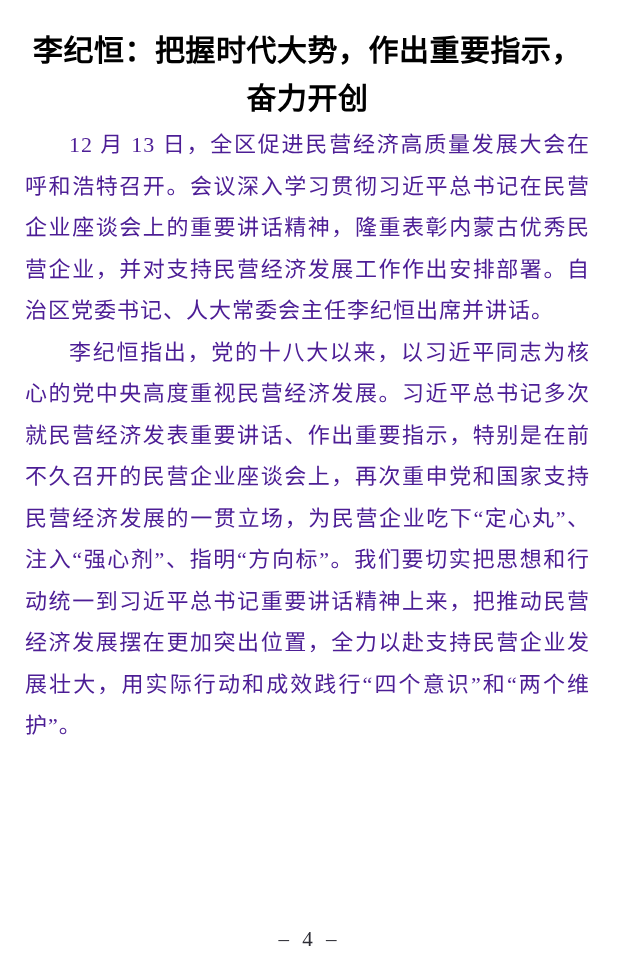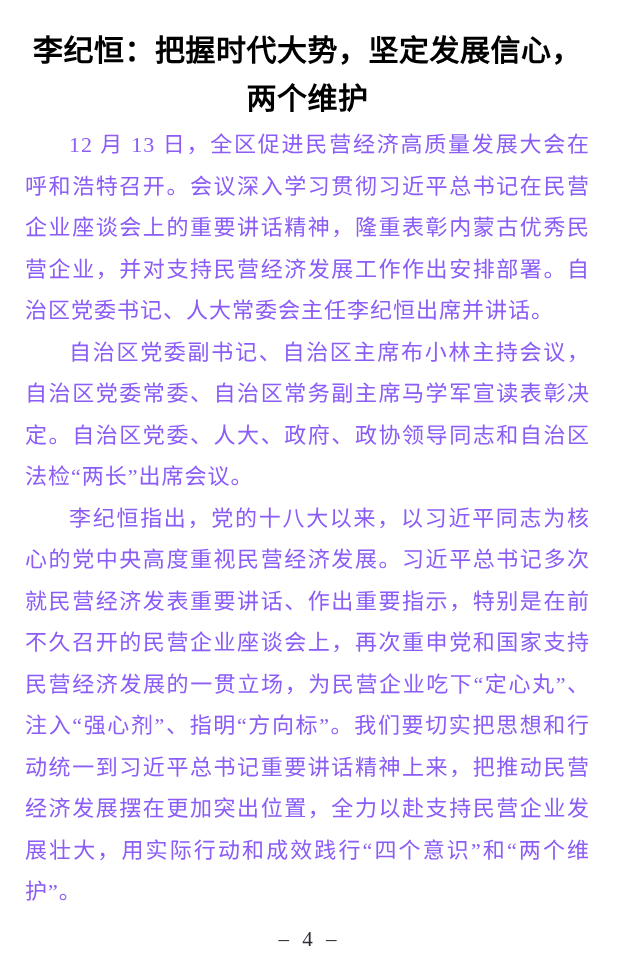--- a/index.html
+++ b/index.html
@@ -31,21 +31,21 @@
   .doc-title .title-line {
     display: block;
   }
   .doc-body {
     margin-top: 1px;
   }
   .doc-body p {
     margin: 0;
     font-size: 22px;
     line-height: 41.5px;
-    color: #8b5cf6;
+    color: #4c1d95;
     text-align: justify;
     text-justify: inter-character;
     text-indent: 2em;
     letter-spacing: 1px;
   }
   .page-footer {
     position: absolute;
     top: 926px;
     left: 0;
     width: 619px;
@@ -56,25 +56,24 @@
     letter-spacing: 4px;
   }
 </style>
 </head>
 <body>
 
 <div class="page">
   <div class="content">
 
     <h1 class="doc-title">
-      <span class="title-line">李纪恒：把握时代大势，坚定发展信心，两个维护</span>
+      <span class="title-line">李纪恒：把握时代大势，作出重要指示，奋力开创</span>
     </h1>
 
     <div class="doc-body">
       <p>12 月 13 日，全区促进民营经济高质量发展大会在呼和浩特召开。会议深入学习贯彻习近平总书记在民营企业座谈会上的重要讲话精神，隆重表彰内蒙古优秀民营企业，并对支持民营经济发展工作作出安排部署。自治区党委书记、人大常委会主任李纪恒出席并讲话。</p>
-      <p>自治区党委副书记、自治区主席布小林主持会议，自治区党委常委、自治区常务副主席马学军宣读表彰决定。自治区党委、人大、政府、政协领导同志和自治区法检“两长”出席会议。</p>
       <p>李纪恒指出，党的十八大以来，以习近平同志为核心的党中央高度重视民营经济发展。习近平总书记多次就民营经济发表重要讲话、作出重要指示，特别是在前不久召开的民营企业座谈会上，再次重申党和国家支持民营经济发展的一贯立场，为民营企业吃下“定心丸”、注入“强心剂”、指明“方向标”。我们要切实把思想和行动统一到习近平总书记重要讲话精神上来，把推动民营经济发展摆在更加突出位置，全力以赴支持民营企业发展壮大，用实际行动和成效践行“四个意识”和“两个维护”。</p>
     </div>
 
   </div>
 
   <div class="page-footer">– 4 –</div>
 </div>
 
 </body></html>

